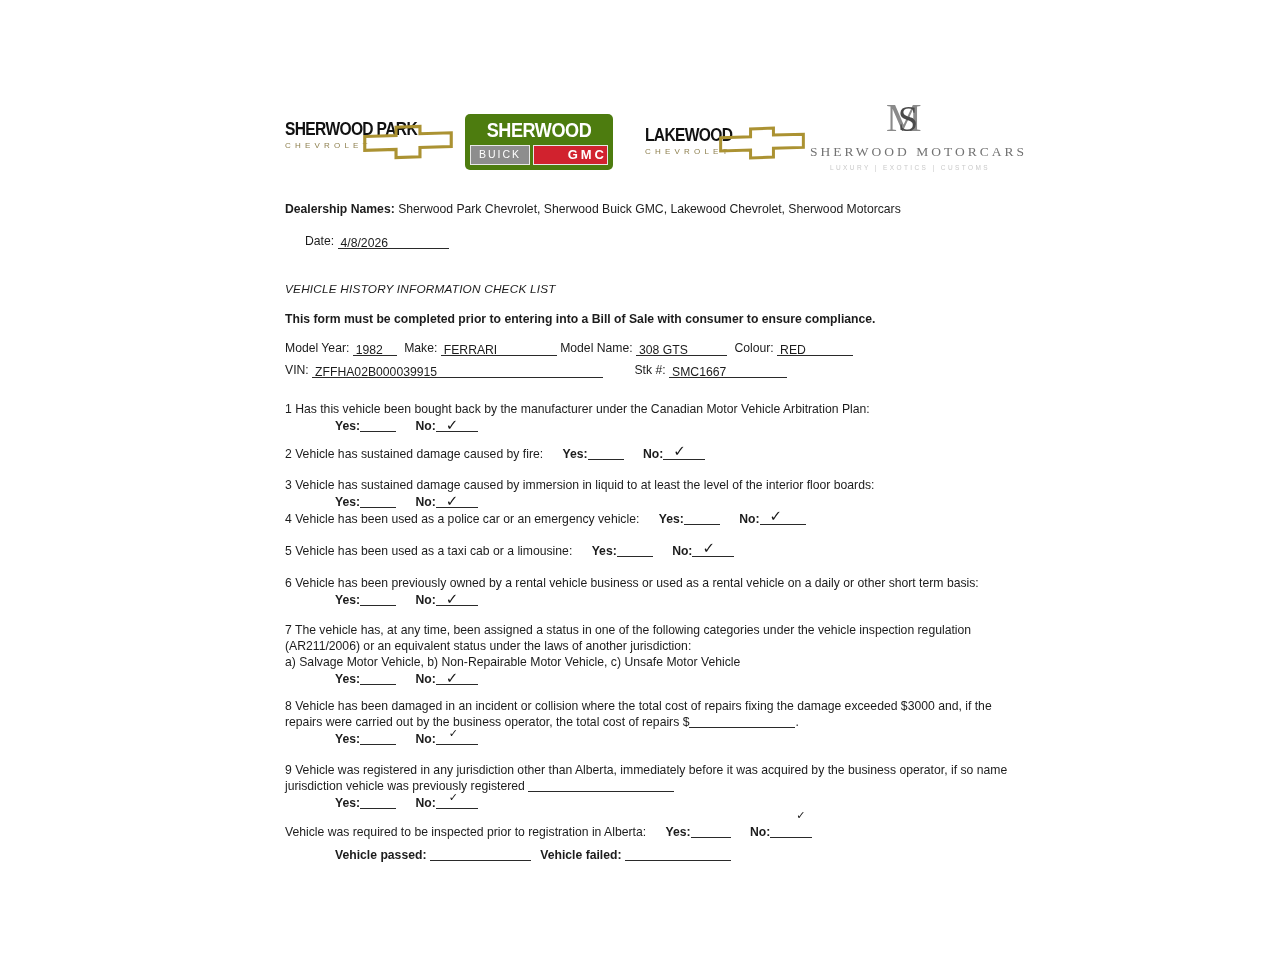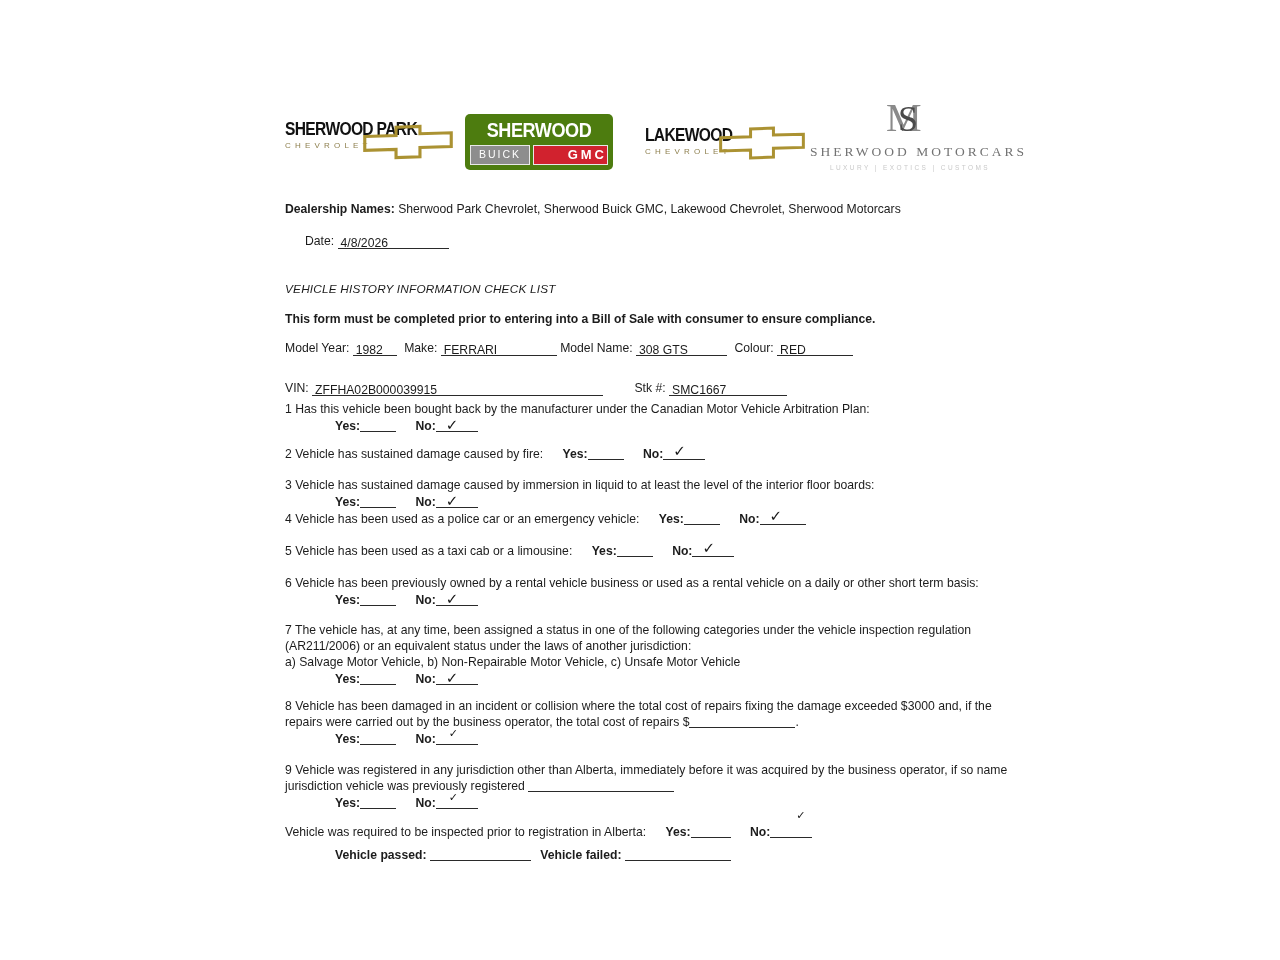--- a/index.html
+++ b/index.html
@@ -109,21 +109,21 @@
     <span>Model Year:</span>
     <span class="blank" style="min-width:38px;"><span>1982</span></span>
     <span style="margin-left:4px;">Make:</span>
     <span class="blank" style="min-width:110px;"><span>FERRARI</span></span>
     <span style="">Model Name:</span>
     <span class="blank" style="min-width:85px;"><span>308 GTS</span></span>
     <span style="margin-left:4px;">Colour:</span>
     <span class="blank" style="min-width:70px;"><span>RED</span></span>
   </div>
 
-  <div class="block" style="top:380px;">
+  <div class="block" style="top:362px;">
     <span>VIN:</span>
     <span class="blank" style="min-width:285px;"><span>ZFFHA02B000039915</span></span>
     <span style="margin-left:28px;">Stk #:</span>
     <span class="blank" style="min-width:112px;"><span>SMC1667</span></span>
   </div>
 
   <div class="block" style="top:401px;">
     <div>1 Has this vehicle been bought back by the manufacturer under the Canadian Motor Vehicle Arbitration Plan:</div>
     <div class="yn-row">
       <b>Yes:</b><span class="blank" style="width:30px;"></span>

